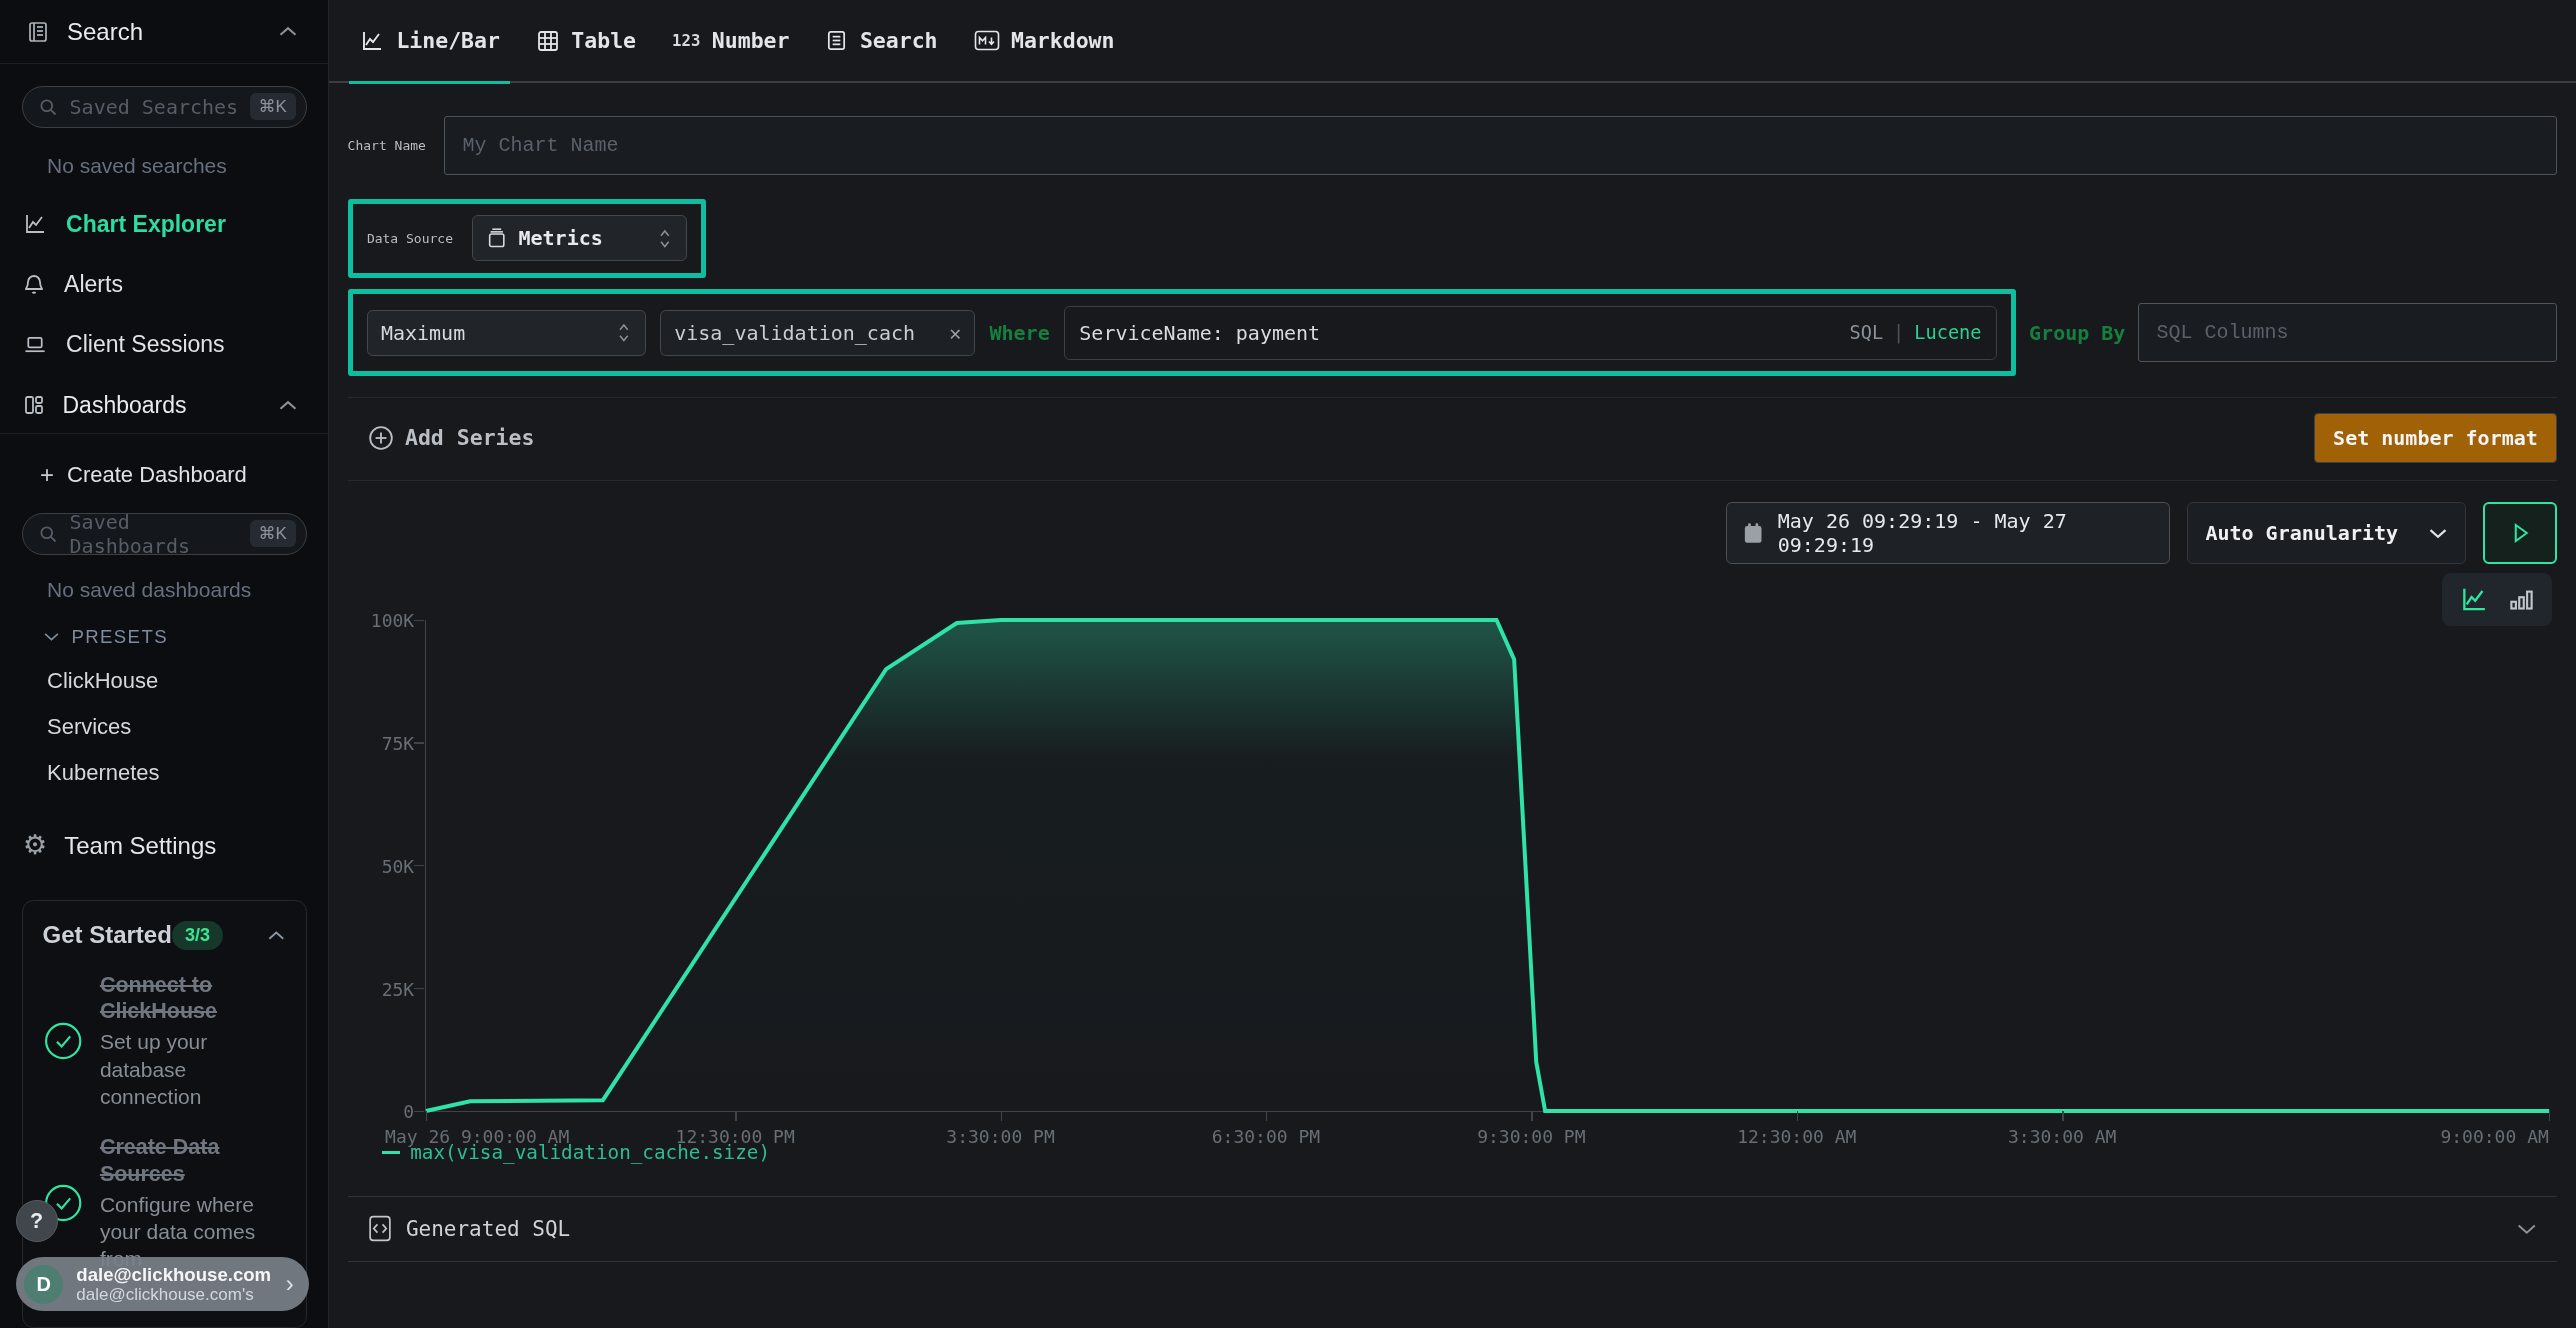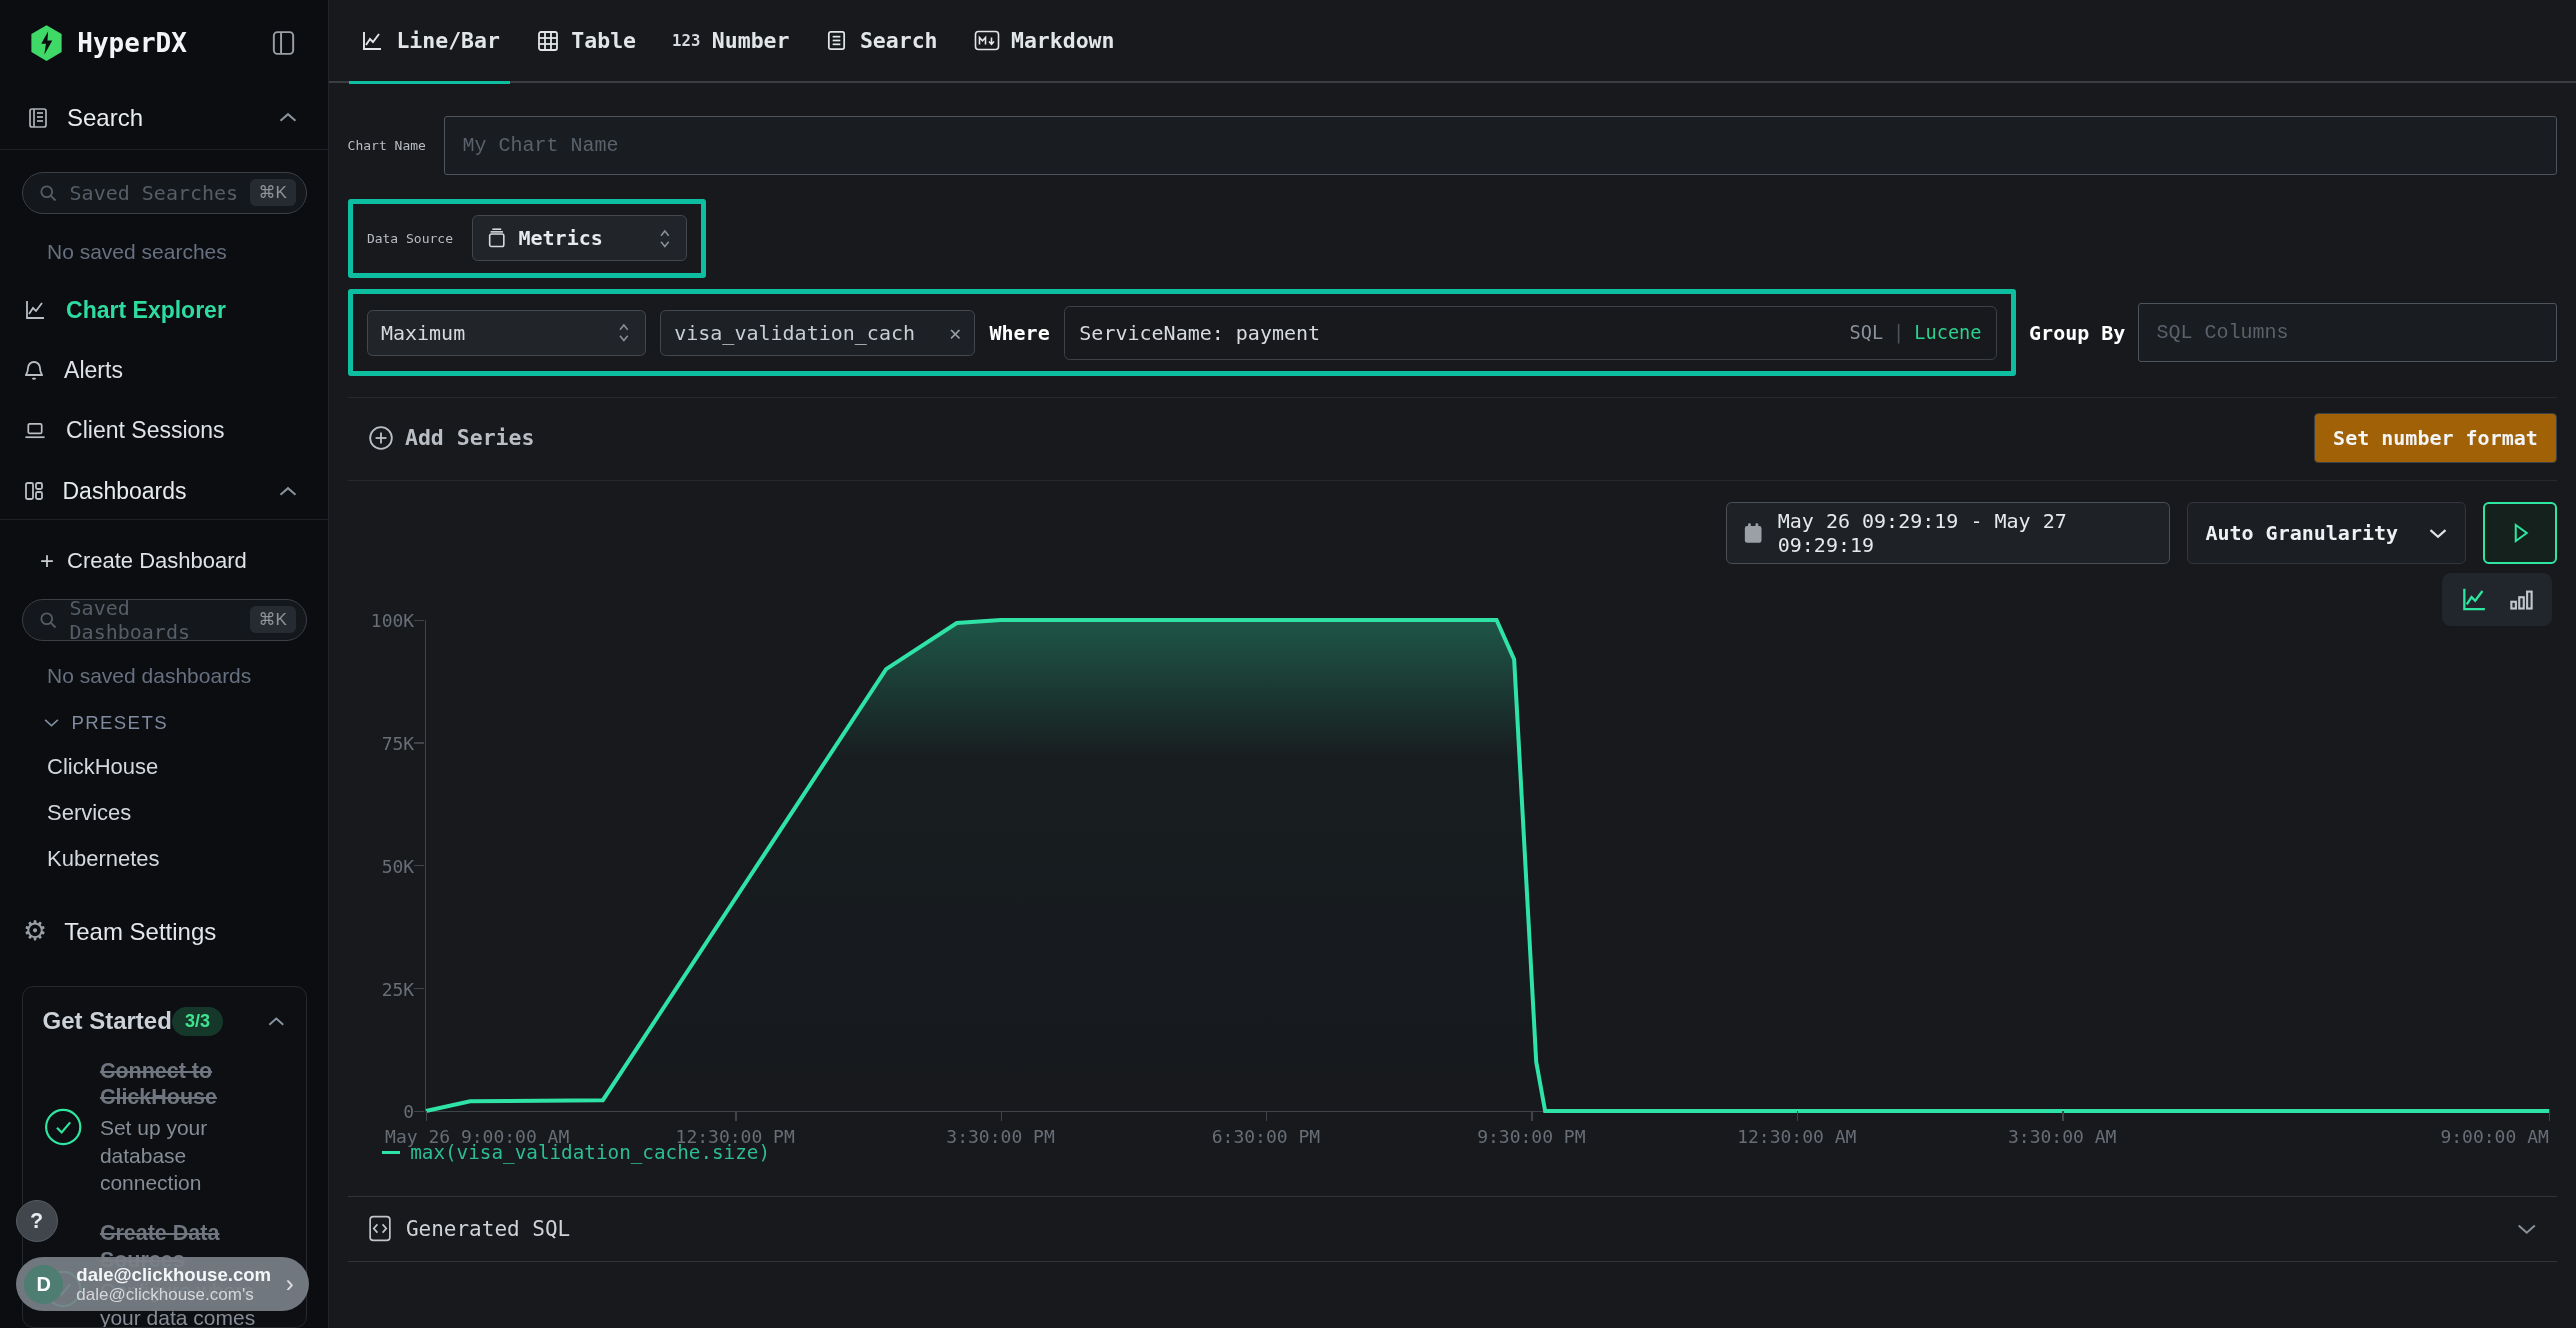--- a/index.html
+++ b/index.html
@@ -60,21 +60,21 @@
   .tabbar { display:flex; align-items:stretch; height:83px; border-bottom:2.9px solid #3a3e43; padding-left:20px; gap:16px; }
   .tab { display:flex; align-items:center; gap:11.4px; padding:0 10px; position:relative; color:#e3e6e9;
          font-size:21.5px; font-weight:bold; cursor:pointer; }
   .tab .prefix { font-size:15.7px; color:#d6d9dd; }
   .tab.active::after { content:''; position:absolute; left:0; right:0; bottom:-2.9px; height:2.9px; background:#0dbfa0; }
 
   .content { flex:1; padding:0 18.6px; display:flex; flex-direction:column; }
   .row { display:flex; align-items:center; }
   .chart-name-row { margin-top:33px; gap:18.6px; }
   .field-label { color:#b9bdc3; font-size:13px; white-space:nowrap; }
-  .strong-label { color:#ffffff; font-size:20px; font-weight:bold; white-space:nowrap; }
+  .strong-label { color:#15803d; font-size:20px; font-weight:bold; white-space:nowrap; }
   input.text-input { background:#191c20; border:1.4px solid #4e545c; border-radius:3px; height:59px; flex:1;
                      color:#d7dade; font-size:20px; padding:0 17px; outline:none;
                      font-family:Liberation Mono, monospace; }
   input.text-input::placeholder { color:#5a616a; }
 
   .annotation { border:5px solid #0dbfa0; border-radius:2.9px; padding:11.4px 14.3px; display:inline-flex; align-items:center; }
   .ann-ds { margin-top:24px; gap:18.6px; align-self:flex-start; }
   .series-row { margin-top:11.4px; gap:13px; }
   .ann-series { flex:1 1 auto; gap:14.3px; }
   .select-box { background:#212529; border:1.4px solid #43484f; border-radius:5.7px; height:46px;
@@ -130,33 +130,20 @@
   .gensql .chev { margin-left:auto; }
 
   svg.icon { display:block; }
 </style>
 </head>
 <body>
 
 <div class="app">
 
   <aside class="sidebar">
-    <div class="logo-row">
-      <div class="logo-group">
-        <svg class="icon" width="33" height="36" viewBox="0 0 24 26">
-          <polygon points="12,0 23,6.5 23,19.5 12,26 1,19.5 1,6.5" fill="#3fd968"></polygon>
-          <path d="M13.2 4.5 L8.2 13.6 L11.6 13.6 L10.4 21.5 L16.2 11.2 L12.7 11.2 Z" fill="#0b0d10"></path>
-        </svg>
-        <span class="logo-text">HyperDX</span>
-      </div>
-      <svg class="icon" width="29" height="30" viewBox="0 0 24 24" fill="none" stroke="#9aa0a6" stroke-width="1.6">
-        <rect x="4" y="3" width="16" height="18" rx="3"></rect>
-          <line x1="10" y1="3" x2="10" y2="21"></line>
-      </svg>
-    </div>
 
     <div class="section-head">
       <svg class="icon" width="24" height="24" viewBox="0 0 24 24" fill="none" stroke="#aeb4bb" stroke-width="1.7">
         <rect x="4" y="3" width="16" height="18" rx="2"></rect>
           <line x1="8" y1="3" x2="8" y2="21"></line>
         <line x1="11" y1="7" x2="17" y2="7"></line>
           <line x1="11" y1="11" x2="17" y2="11"></line>
           <line x1="11" y1="15" x2="17" y2="15"></line>
       </svg>
       <span>Search</span>

